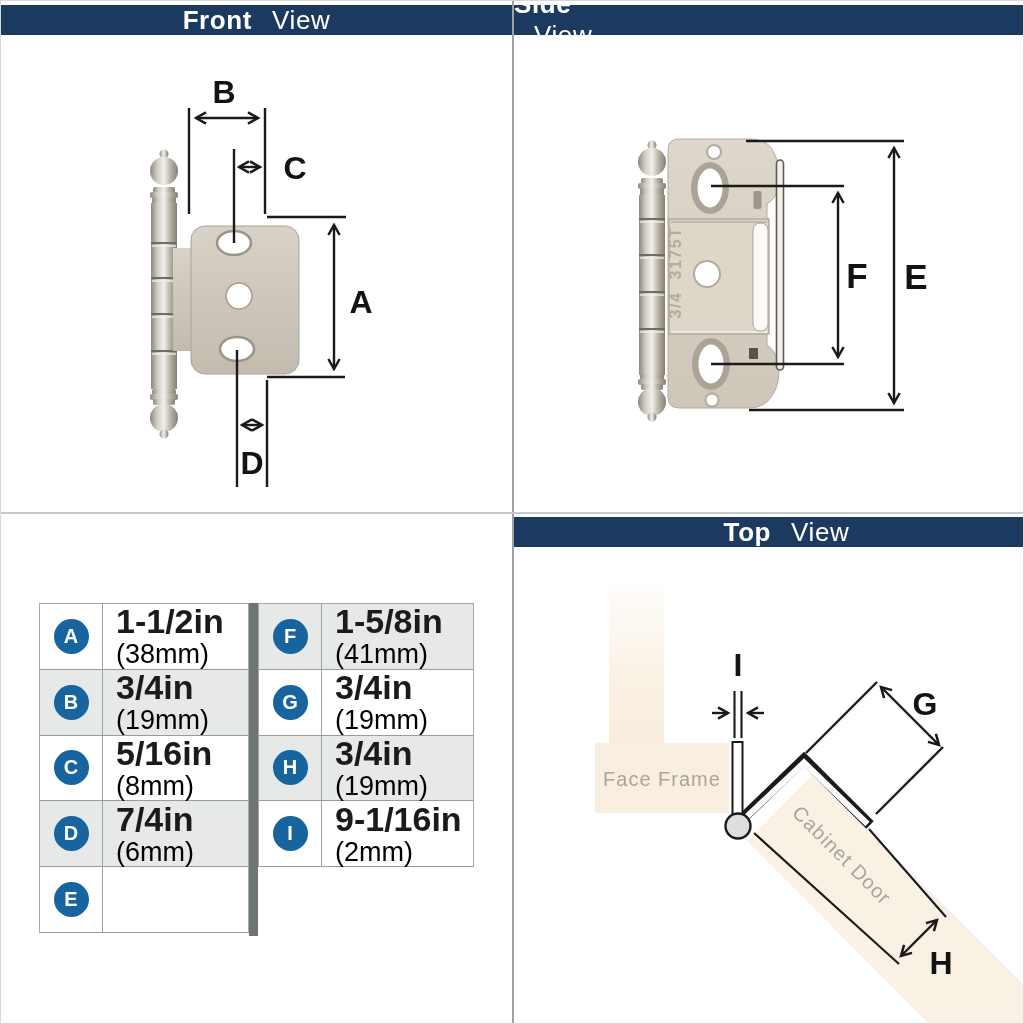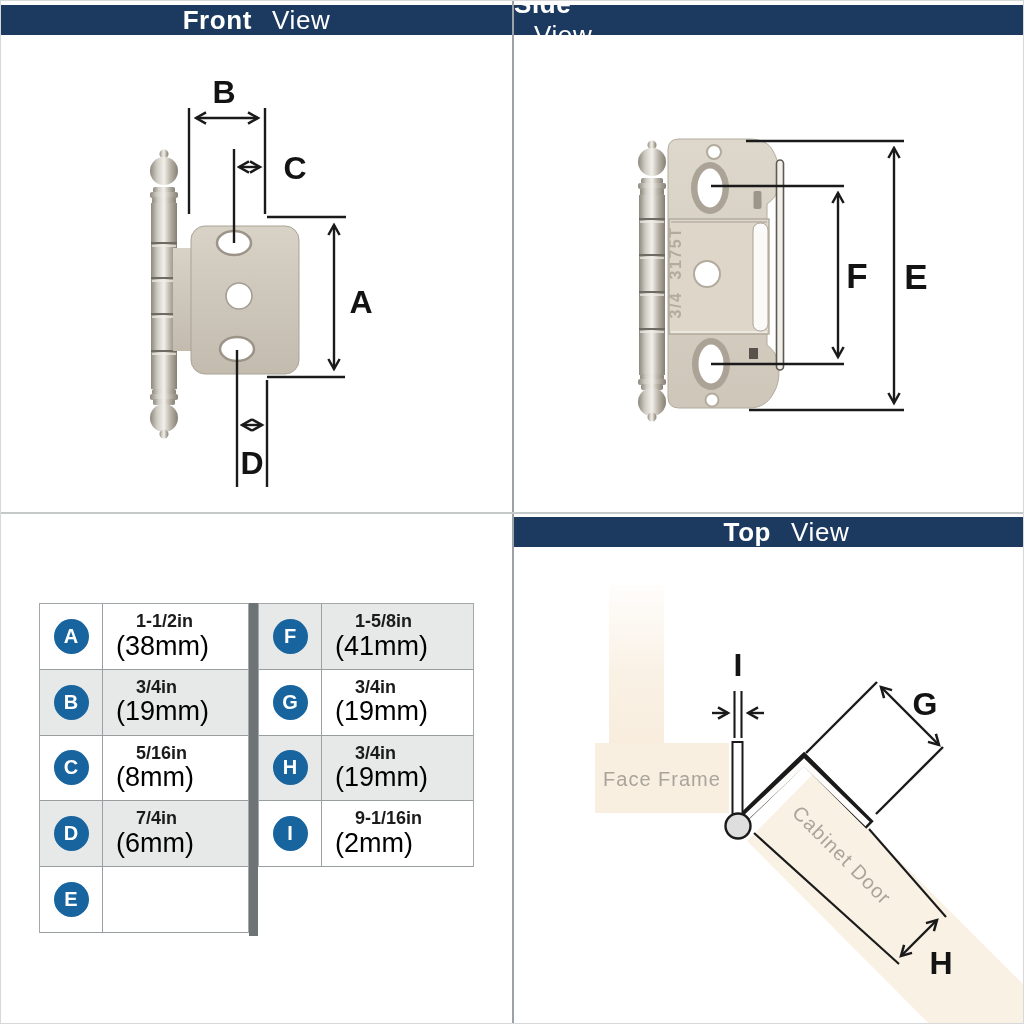--- a/index.html
+++ b/index.html
@@ -39,21 +39,21 @@
   .dt-row { display:flex; height:65.8px; box-sizing:border-box; border-bottom:1.5px solid #989da0; background:#fff; }
   .dt-row.alt { background:var(--row-alt,#e7e9e9); }
   .dt-letter { width:62px; display:flex; align-items:center; justify-content:center; border-right:1.5px solid #9aa0a3; }
   .dt-value { display:flex; flex-direction:column; justify-content:center; padding-left:13px; }
   .col-left  .dt-value { width:132px; }
   .col-right .dt-value { width:138px; }
   .badge {
     width:35px; height:35px; border-radius:50%; background:var(--badge-blue,#17649e);
     color:#fff; font-size:20px; font-weight:700; display:flex; align-items:center; justify-content:center;
   }
-  .dt-val { font-size:18px; font-weight:700; color:#1b1b1b; line-height:1.08;margin-left:20px; }
+  .dt-val { font-size:34px; font-weight:700; color:#1b1b1b; line-height:1.08; }
   .dt-metric { font-size:27px; font-weight:400; color:#000000; line-height:1.08; }
   .dt-bar { width:9px; height:333px; background:var(--table-bar,#6e7376); }
 </style>
 </head>
 <body>
 
 <div class="canvas">
 
   <svg id="svg-front" class="quad" viewBox="0 0 512 512">
     <defs>

